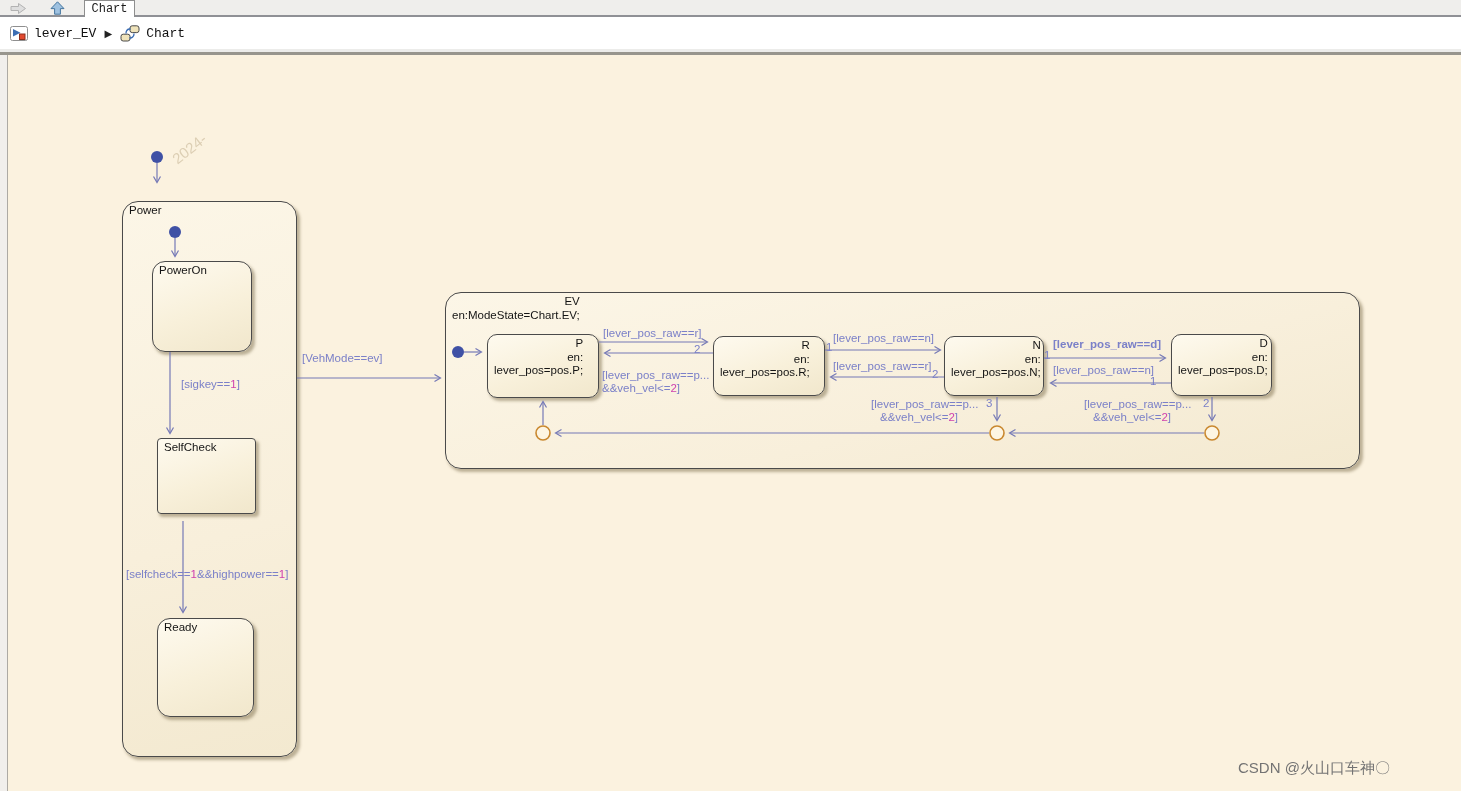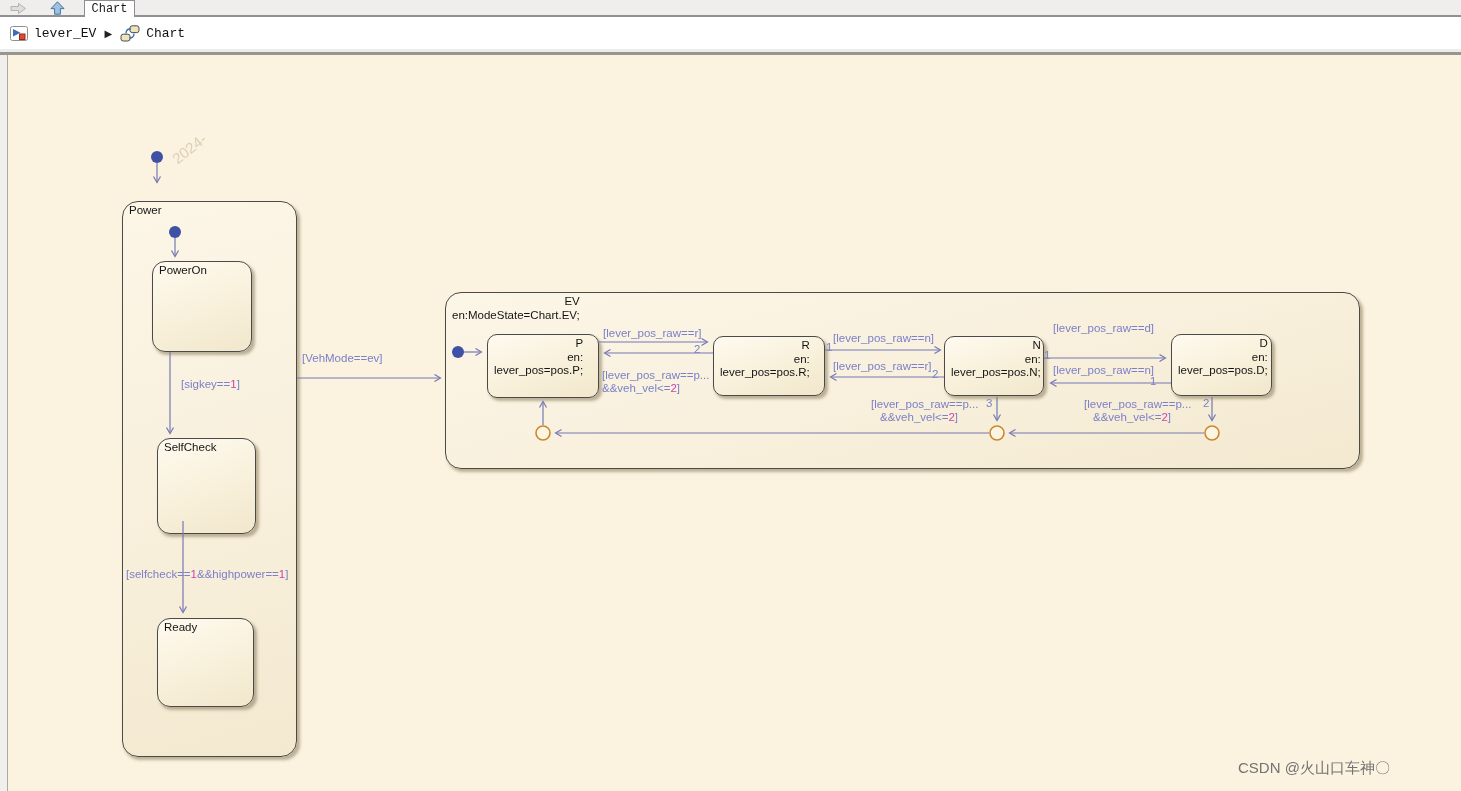--- a/index.html
+++ b/index.html
@@ -105,25 +105,25 @@
 <div class="wm-diag" style="left:250px;top:690px;">2024-</div>
 
 <div class="state composite" style="left:122px;top:201px;width:175px;height:556px;border-radius:16px;">
   <span class="slabel">Power</span>
 </div>
 
 <div class="state" style="left:152px;top:261px;width:100px;height:91px;border-radius:13px;padding-left:38px;">
   <span class="slabel">PowerOn</span>
 </div>
 
-<div class="state" style="left:157px;top:438px;width:99px;height:96px;border-radius:13px;">
+<div class="state" style="left:157px;top:438px;width:99px;height:76px;border-radius:4px;">
   <span class="slabel">SelfCheck</span>
 </div>
 
-<div class="state" style="left:157px;top:618px;width:97px;height:89px;border-radius:13px;">
+<div class="state" style="left:157px;top:618px;width:97px;height:99px;border-radius:13px;">
   <span class="slabel">Ready</span>
 </div>
 
 <div class="state composite" style="left:445px;top:292px;width:915px;height:177px;border-radius:16px;">
   <div class="sbody">
     <div>EV</div>
     <div>en:ModeState=Chart.EV;</div>
   </div>
 </div>
 
@@ -229,21 +229,21 @@
   <span>1</span>
 </div>
 
 <div class="t-label" style="left:833px;top:360px;">
   <span>[lever_pos_raw==r]</span>
 </div>
 <div class="t-label" style="left:932px;top:368px;">
   <span>2</span>
 </div>
 
-<div class="t-label" style="left:1053px;top:322px;">
+<div class="t-label" style="left:1053px;top:338px;font-weight:bold;">
   <span>[lever_pos_raw==d]</span>
 </div>
 <div class="t-label" style="left:1044px;top:349px;">
   <span>1</span>
 </div>
 
 <div class="t-label" style="left:1053px;top:364px;">
   <span>[lever_pos_raw==n]</span>
 </div>
 <div class="t-label" style="left:1150px;top:375px;">

